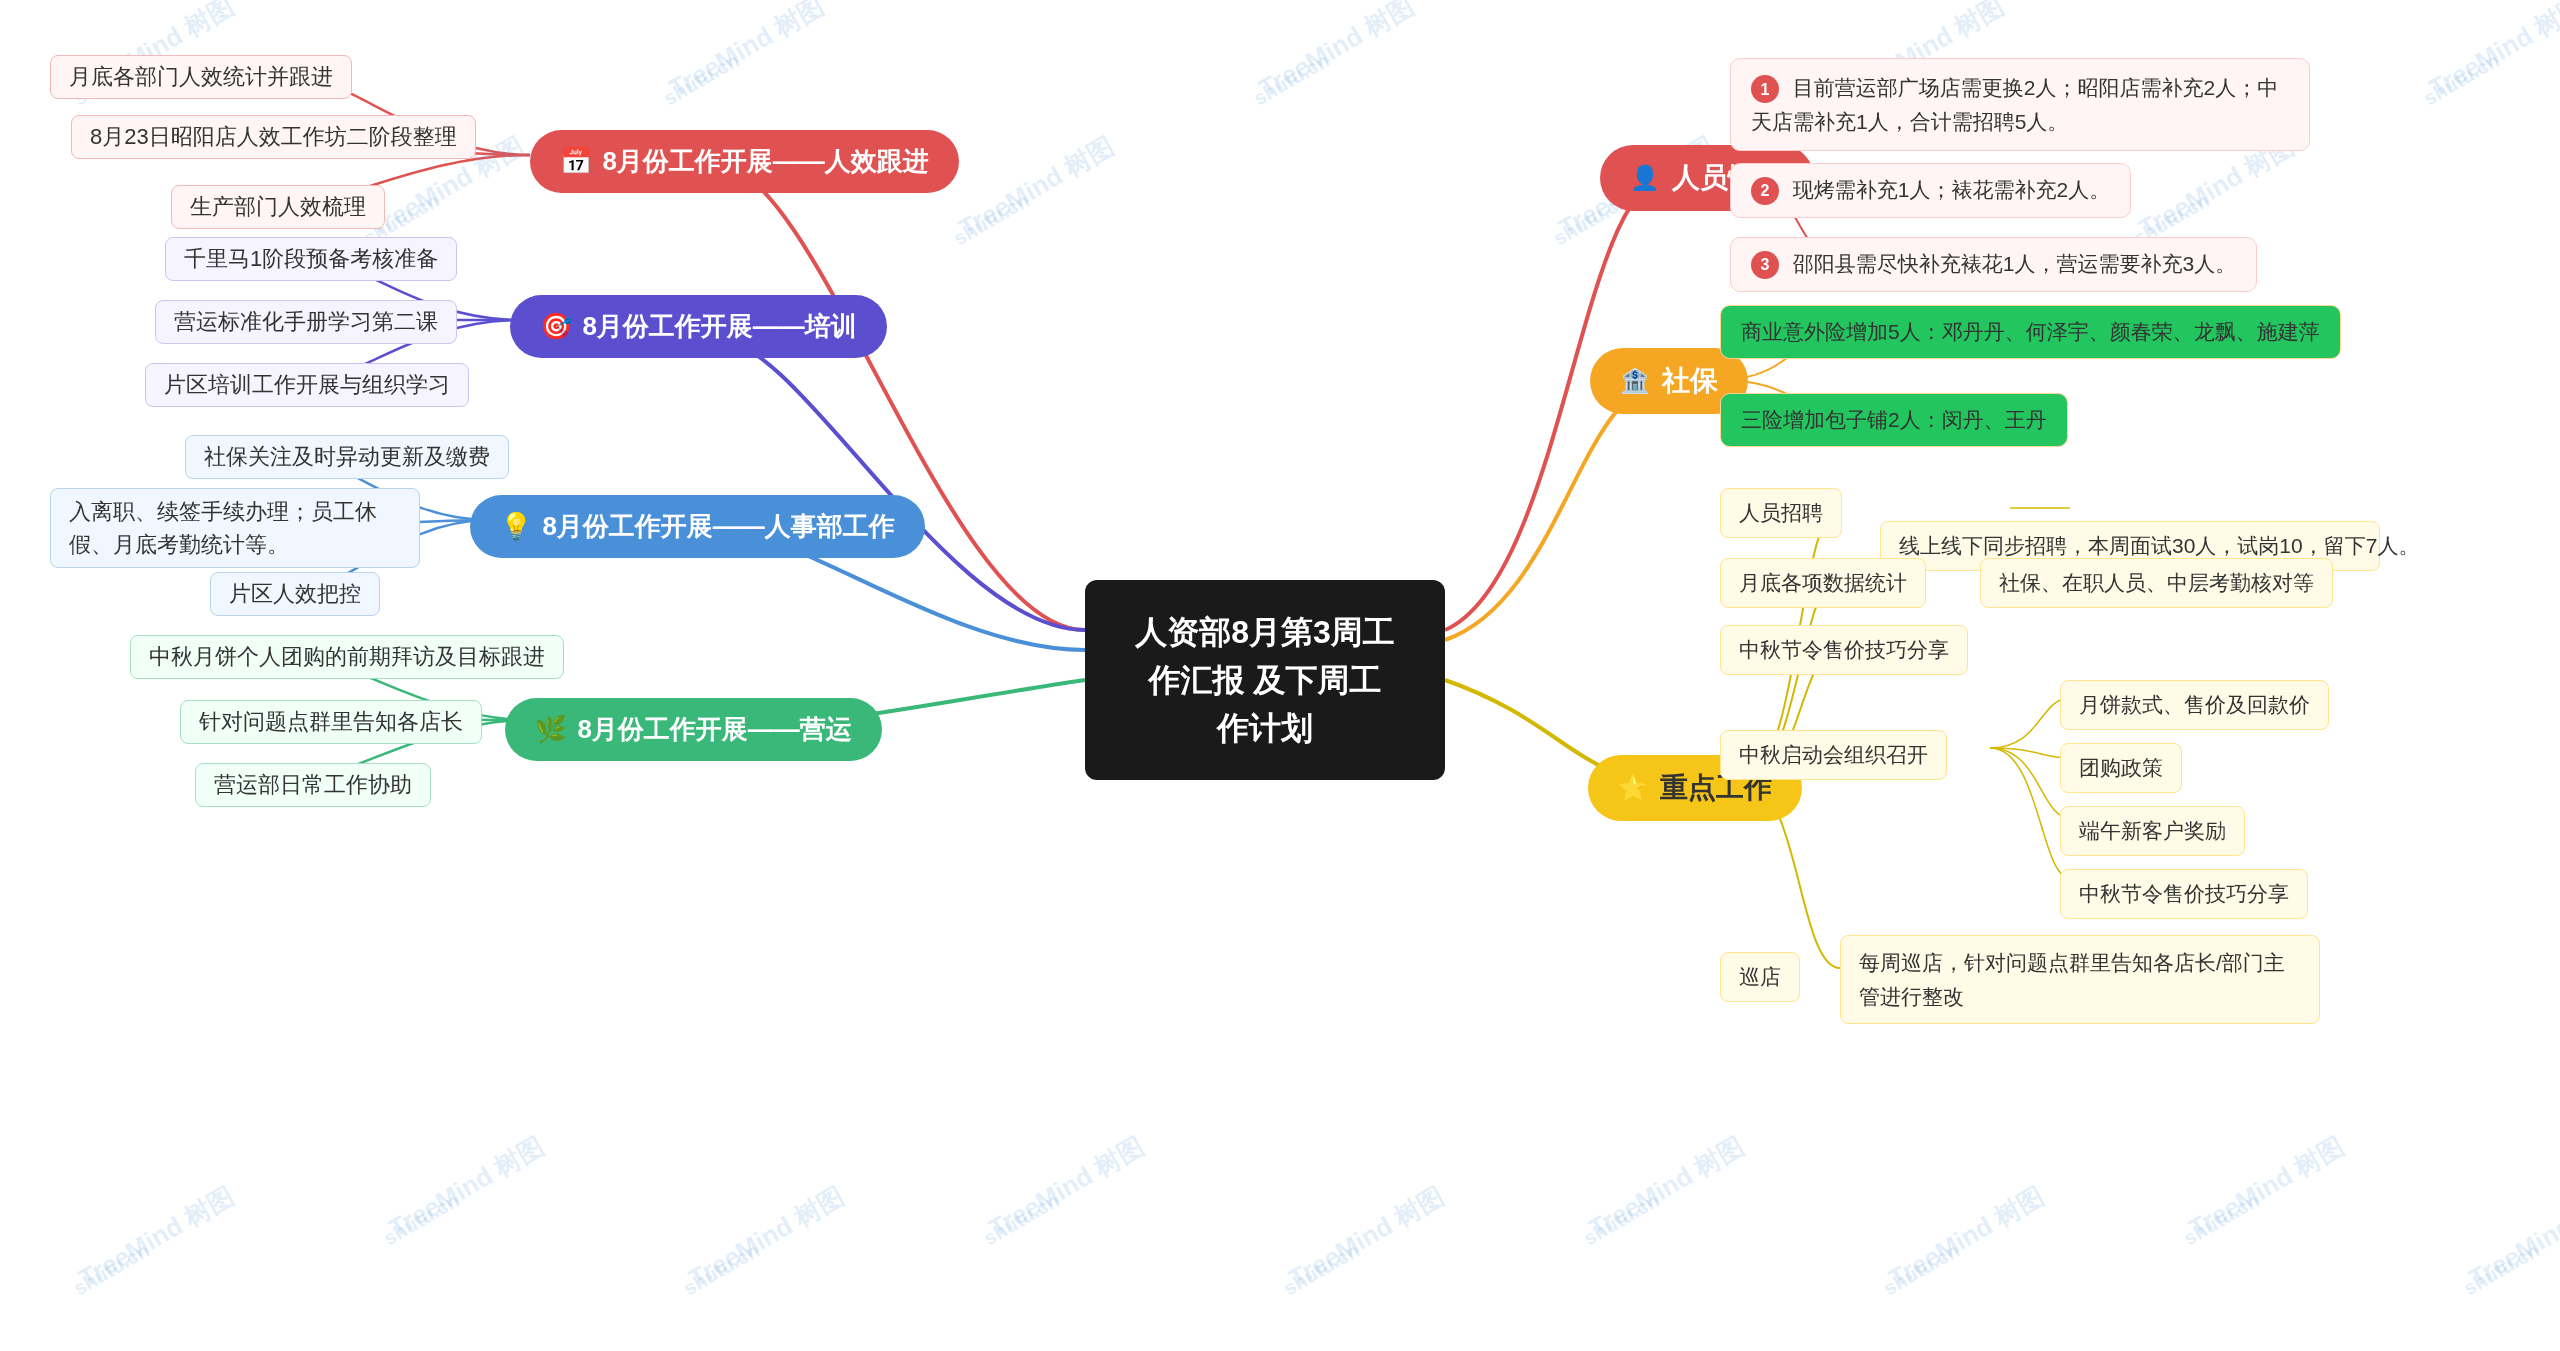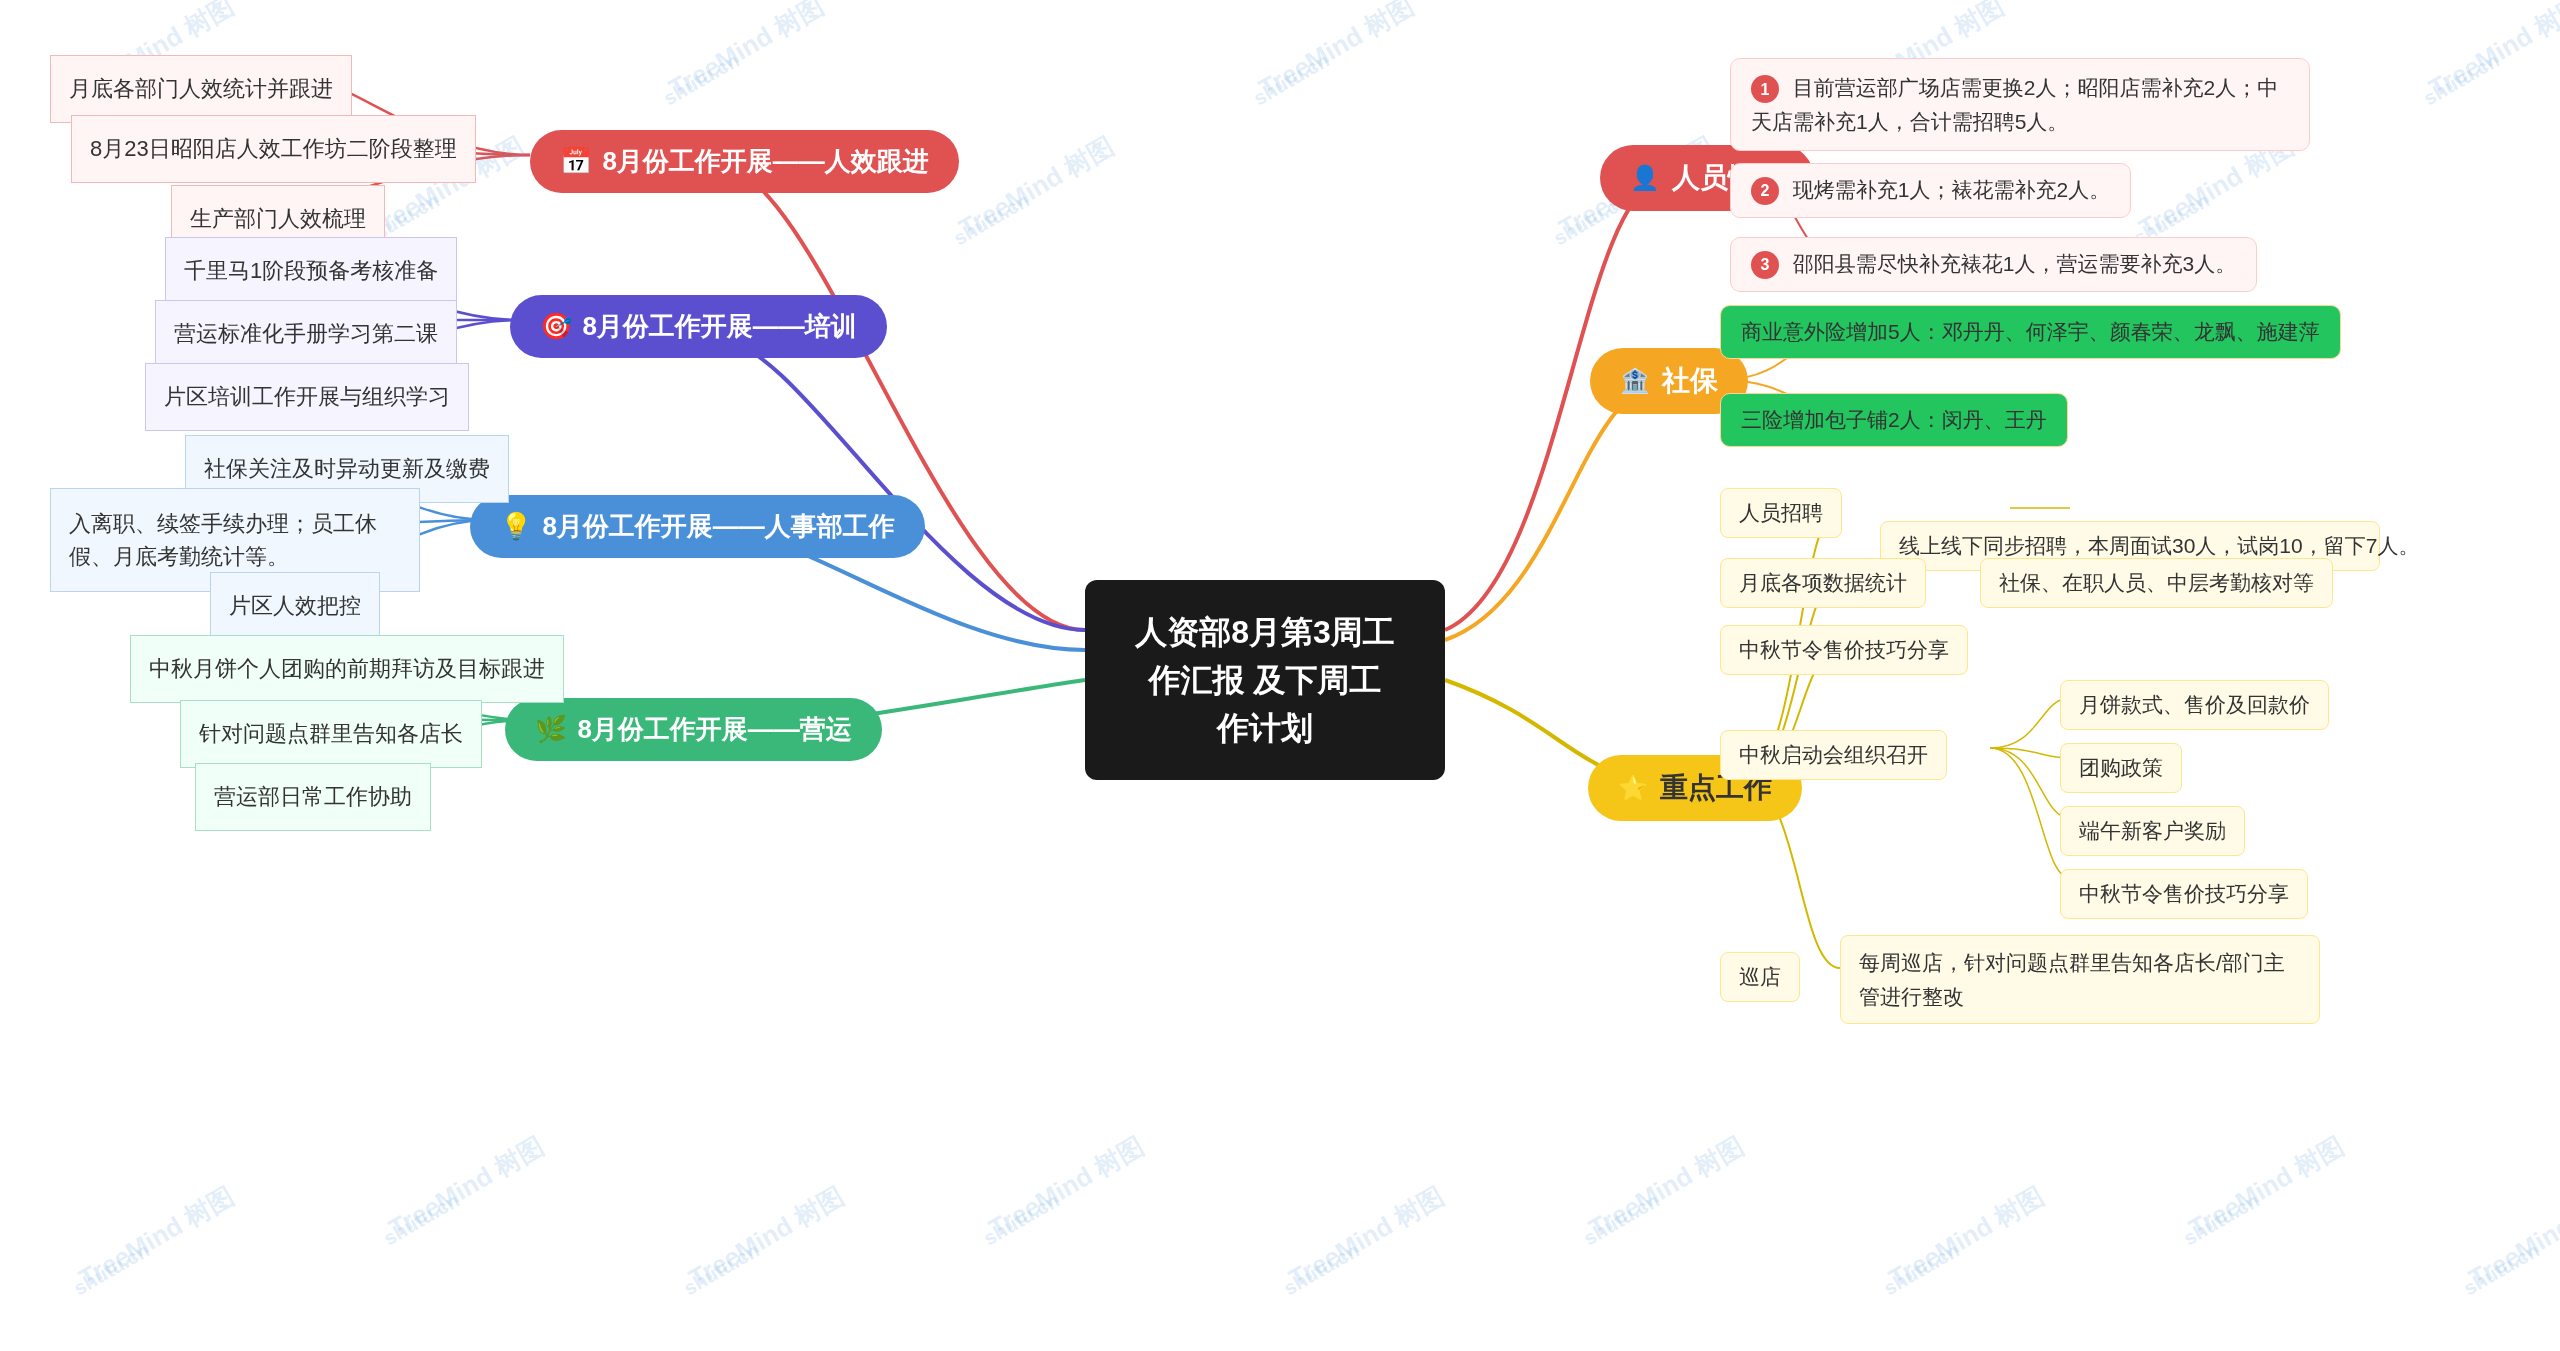--- a/index.html
+++ b/index.html
@@ -60,22 +60,22 @@
       z-index: 10;
       display: flex;
       align-items: center;
       gap: 10px;
     }
 
     
     .leaf-node {
       position: absolute;
       background: #fff;
-      border-radius: 0;
-      padding: 18px 18px;
+      border-radius: 8px;
+      padding: 6px 18px;
       font-size: 22px;
       color: #333;
       white-space: nowrap;
       z-index: 10;
       border: 1.5px solid #ddd;
     }
 
     
     .section-header {
       position: absolute;

